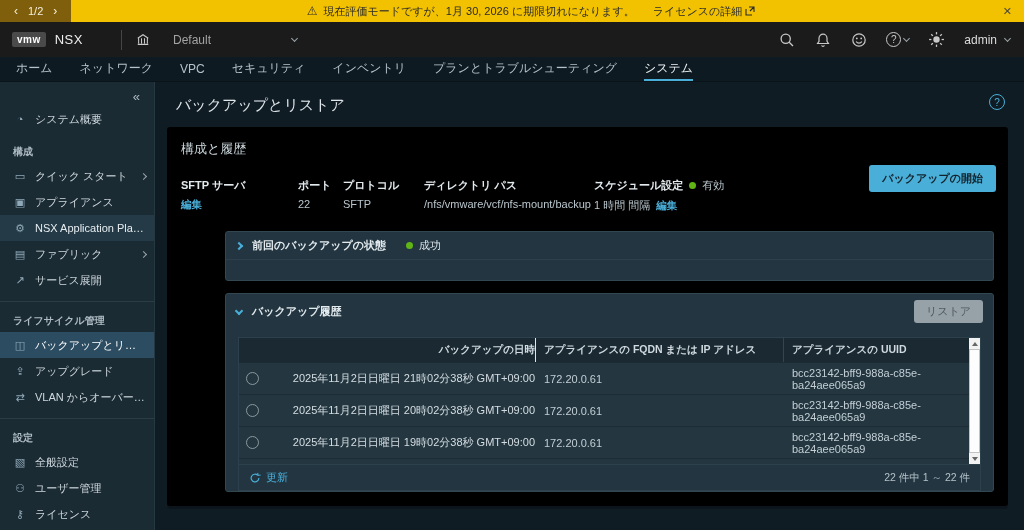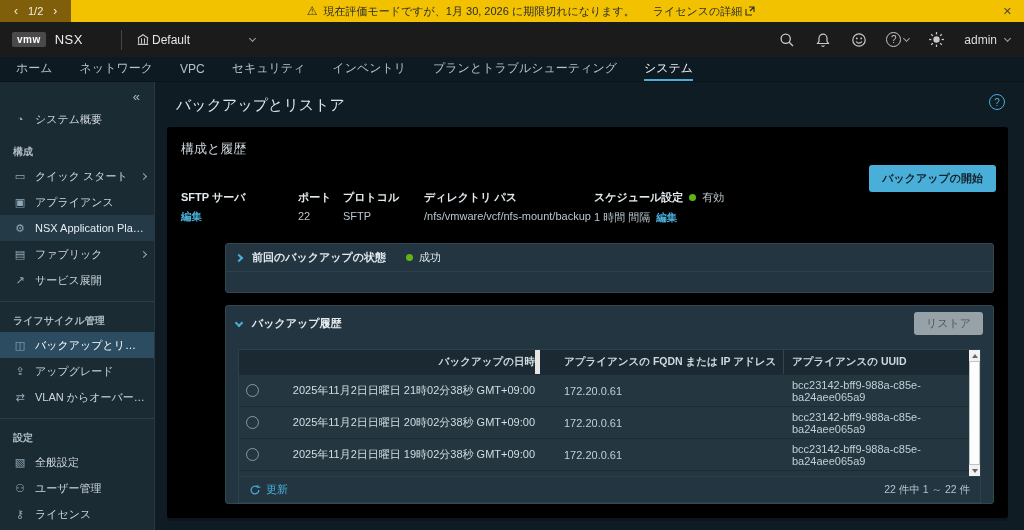--- a/index.html
+++ b/index.html
@@ -14,21 +14,21 @@
   .banner-center { flex:1; display:flex; align-items:center; justify-content:center; gap:6px; }
   .banner-center .warn-glyph { font-size:12px; }
   .banner-link { margin-left:12px; display:flex; align-items:center; gap:3px; color:#2b2b2b; cursor:pointer; }
   .banner-close { padding:0 12px; color:#4a4a3a; cursor:pointer; font-size:11px; }
 
   
   .topnav { height:35px; background:#1b1b1b; display:flex; align-items:center; flex:0 0 auto; }
   .logo-box { margin-left:12px; background:#4a4a4a; color:#fff; font-weight:bold; font-size:10px; padding:2px 5px; border-radius:2px; letter-spacing:.5px; }
   .product { color:#eee; font-size:13px; margin-left:9px; letter-spacing:.5px; }
   .nav-divider { width:1px; height:20px; background:#454545; margin:0 14px 0 38px; }
-  .org { display:flex; align-items:center; gap:2px; color:#e5e5e5; font-size:12px; cursor:pointer; }
+  .org { display:flex; align-items:center; gap:23px; color:#a3a3a3; font-size:12px; cursor:pointer; }
   .org .chev { margin-left:58px; }
   .topnav-right { margin-left:auto; display:flex; align-items:center; gap:19px; margin-right:14px; color:#c9c9c9; }
   .tn-icon { width:17px; height:17px; display:flex; align-items:center; justify-content:center; cursor:pointer; }
   .icon-help-ring { width:15px; height:15px; border:1.4px solid #c9c9c9; border-radius:50%; font-size:10px; display:flex; align-items:center; justify-content:center; color:#c9c9c9; }
   .help-group { display:flex; align-items:center; gap:3px; cursor:pointer; }
   .user { display:flex; align-items:center; gap:8px; color:#dcdcdc; font-size:12px; cursor:pointer; }
   .chev { display:inline-block; width:5px; height:5px; border-right:1.4px solid #9aa5ab; border-bottom:1.4px solid #9aa5ab; }
   .chev-down { transform:rotate(45deg); margin-top:-2px; }
   .chev-right { transform:rotate(-45deg); }
 
@@ -51,21 +51,21 @@
   .side-chev { margin-left:auto; }
 
   
   .main { flex:1; position:relative; padding:12px 16px 0 12px; min-width:0; }
   .main-title { font-size:15px; color:#dfe7ec; margin:2px 0 12px 9px; font-weight:normal; }
   .help-circle { position:absolute; top:12px; right:19px; width:16px; height:16px; border:1.5px solid #49afd9; border-radius:50%; color:#49afd9; font-size:10px; display:flex; align-items:center; justify-content:center; cursor:pointer; }
 
   .panel { background:#000000; border-radius:3px; padding:13px 14px 14px; position:relative; box-shadow:0 3px 0 rgba(0,0,0,.22); }
   .panel-title { font-size:13px; color:#ccd8de; font-weight:normal; }
 
-  .config-row { display:flex; margin-top:32px; font-size:11px; align-items:flex-start; }
+  .config-row { display:flex; margin-top:20px; font-size:11px; align-items:flex-start; }
   .cfg-col { display:flex; flex-direction:column; gap:5px; }
   .cfg-label { color:#e3eaee; font-weight:bold; white-space:nowrap; }
   .cfg-value { color:#b9c6cd; }
   .c-sftp { width:117px; }
   .c-port { width:45px; }
   .c-proto { width:81px; }
   .c-dir { width:170px; }
   .sftp-val-row { display:flex; gap:8px; align-items:flex-start; }
   .sftp-val { width:70px; overflow-wrap:anywhere; line-height:1.55; }
   .edit-link { color:#49afd9; font-weight:bold; font-size:10.5px; cursor:pointer; white-space:nowrap; }
@@ -82,21 +82,21 @@
   .empty-row { height:20px; }
   .box2 { margin-top:12px; }
   .btn-gray { margin-left:auto; background:#97a1a8; color:#4c565c; border:none; border-radius:3px; font-size:11px; padding:4px 12px; cursor:pointer; font-family:inherit; }
 
   .table-wrap { margin:8px 12px 0; border:1px solid #2c414c; position:relative; }
   .t-head { display:flex; background:#1b2a32; height:24px; align-items:center; font-size:10.5px; font-weight:bold; color:#cfd9df; padding-right:11px; }
   .t-row { display:flex; background:#243741; height:32px; align-items:center; font-size:11px; color:#c3ced5; border-top:1px solid #1d2c34; padding-right:11px; cursor:pointer; }
   .t-row .dtcell { color:#d5dde2; }
   .col-radio { width:26px; display:flex; justify-content:center; flex:0 0 auto; }
   .col-dt { width:270px; flex:0 0 auto; padding-left:2px;text-align:right; }
-  .col-fqdn { width:248px; flex:0 0 auto; padding-left:24px; border-left:5px solid #e5e5e5; align-self:stretch; display:flex; align-items:center; }
+  .col-fqdn { width:248px; flex:0 0 auto; padding-left:8px; border-left:1px solid #e5e5e5; align-self:stretch; display:flex; align-items:center; }
   .t-row .col-fqdn { border-left-color:transparent; }
   .col-uuid { flex:1; padding-left:8px; border-left:1px solid #31464f; align-self:stretch; display:flex; align-items:center; min-width:0; }
   .t-row .col-uuid { border-left-color:transparent; }
   .radio { width:13px; height:13px; border:1px solid #8b979e; border-radius:50%; background:transparent; cursor:pointer; }
   .partial-row { height:6px; background:#243741; border-top:1px solid #1d2c34; }
   .t-footer { display:flex; align-items:center; border-top:1px solid #2c414c; height:26px; padding:0 10px; background:#223540; }
   .refresh-link { display:flex; align-items:center; gap:5px; color:#49afd9; font-size:11px; cursor:pointer; }
   .t-count { margin-left:auto; color:#b6c2c9; font-size:10.5px; }
 
   .scrollbar { position:absolute; top:0; right:0; width:11px; bottom:26px; background:#e4e4e4; display:flex; flex-direction:column; }

